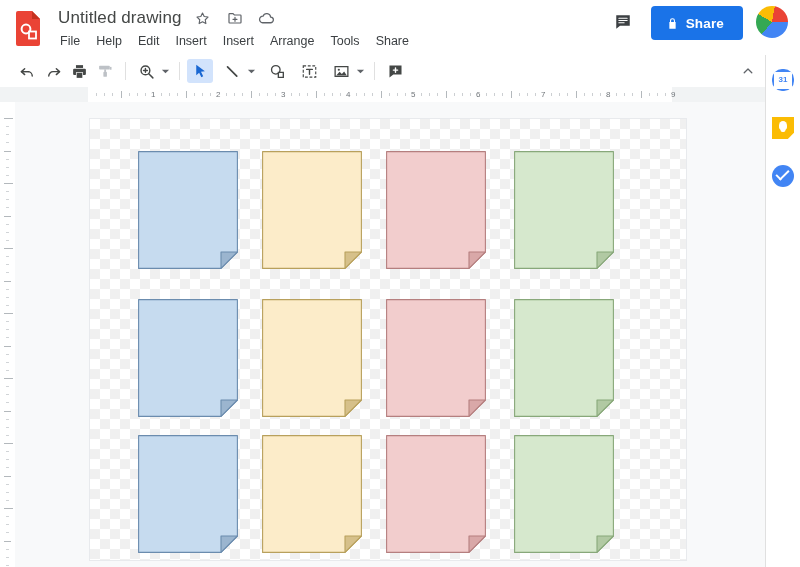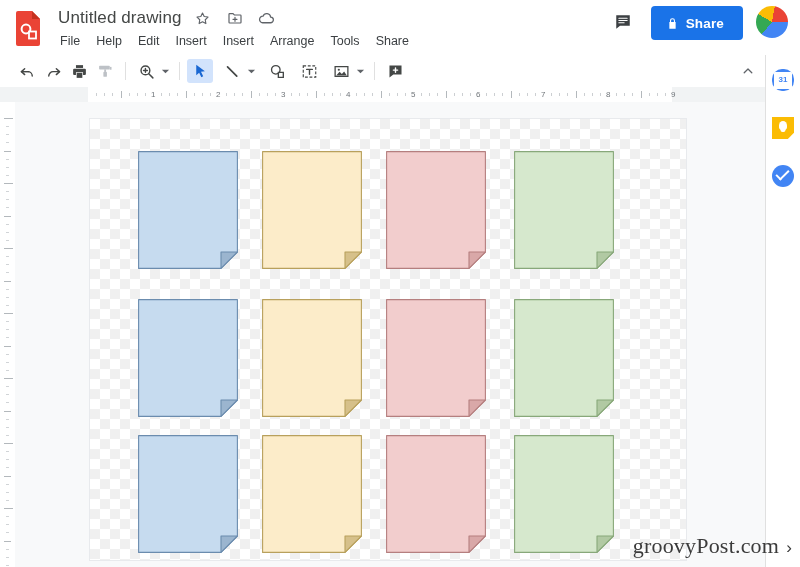--- a/index.html
+++ b/index.html
@@ -610,18 +610,14 @@
     </span>
     <span class="side-icon ic-keep">
       <span class="bulb"></span>
       <span class="stem"></span>
     </span>
     <span class="side-icon ic-task">
       <span class="chk"></span>
     </span>
   </div>
 
-  <div class="watermark">
-    <span>groovyPost.com</span>
-    <span class="chev">›</span>
-  </div>
 
 </div>
 
 </body></html>

